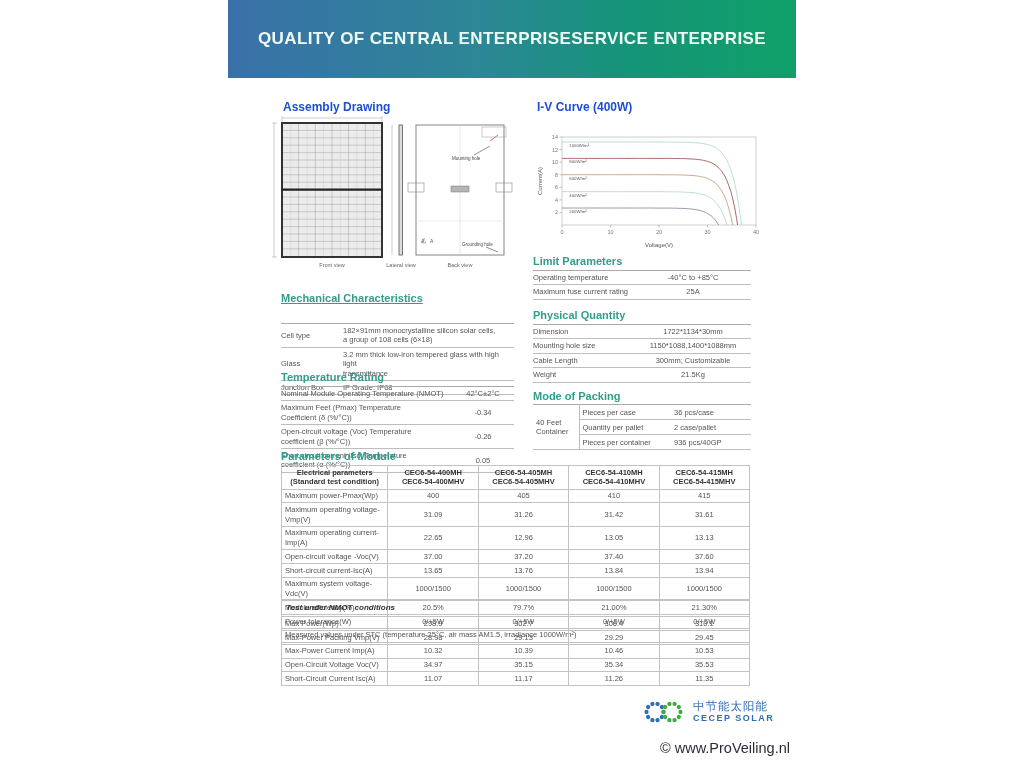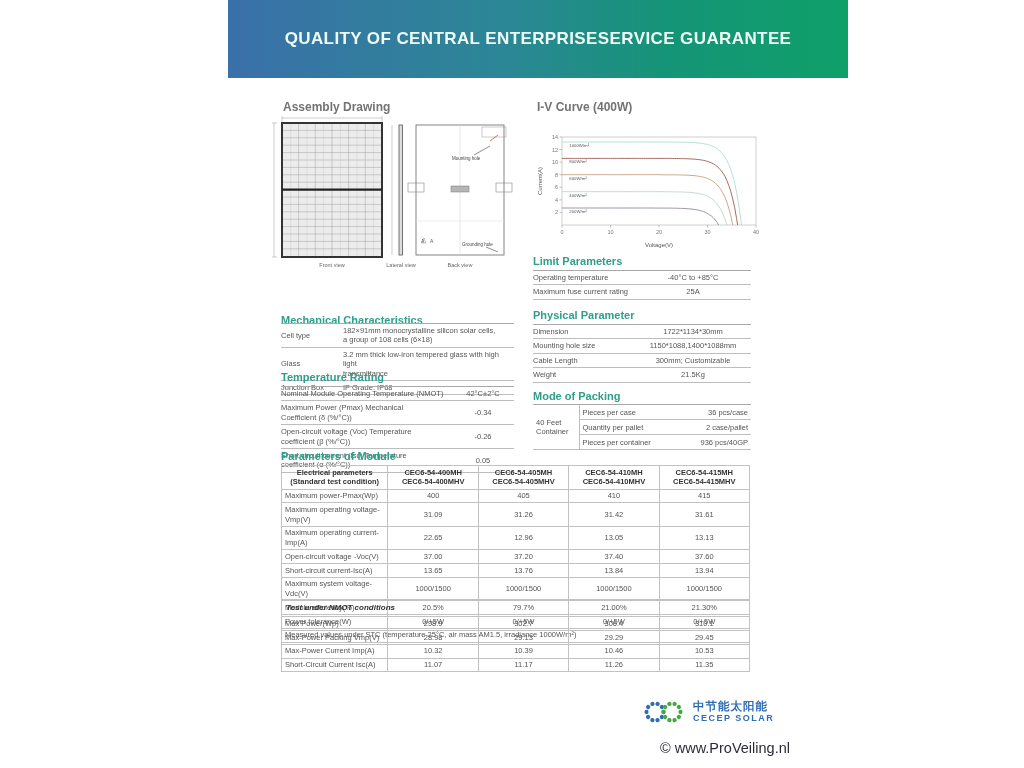--- a/index.html
+++ b/index.html
@@ -1,79 +1,79 @@
 <!DOCTYPE html>
 <html><head>
 <meta charset="utf-8">
 <style>
   * { margin:0; padding:0; box-sizing:border-box; }
   html,body { width:1024px; height:768px; background:#ffffff;
     font-family:"Liberation Sans", sans-serif; color:#444; overflow:hidden; }
   #page { position:relative; width:1024px; height:768px; background:#fff; }
 
   
-  .banner { position:absolute; left:228px; top:0; width:620px; height:78px;
+  .banner { position:absolute; left:228px; top:0; width:568px; height:78px;
     background:linear-gradient(90deg,#3a70a9 0%, #2b8795 45%, #159478 70%, #0fa069 100%);
     display:flex; align-items:center; justify-content:center; 
     color:#eefaf6; font-weight:bold; font-size:17px; letter-spacing:.4px; }
 
   
-  .big-title { position:absolute; font-size:12px; font-weight:bold; color:#737373; }
+  .big-title { position:absolute; font-size:12px; font-weight:bold; color:#1d4ed8; }
   .sec-title { position:absolute; font-size:11px; font-weight:600; color:#2f9e8b; }
 
   
   table { border-collapse:collapse; table-layout:fixed; }
   .kv { position:absolute; font-size:7.5px; color:#555; }
   .kv td { border-bottom:1px solid #bdbdbd; padding:2px 2px 2px 0; vertical-align:middle;
     white-space:pre-line; line-height:1.25; }
   .kv tr:first-child td { border-top:1px solid #a9a9a9; }
   .kv-mech { width:233px; } .kv-mech td:first-child { width:62px; }
   .kv-temp { width:233px; } .kv-temp td:first-child { width:173px; }
   .kv-temp td:last-child { text-align:center; }
   .kv-right { width:218px; } .kv-right td:first-child { width:104px; }
   .kv-right td:last-child { text-align:center; }
 
   
   .pack { position:absolute; width:218px; font-size:7.5px; color:#555; }
   .pack td { border-bottom:1px solid #bdbdbd; padding:2.5px 3px; vertical-align:middle; }
   .pack tr:first-child td { border-top:1px solid #a9a9a9; }
   .pack td.span { width:46px; border-right:1px solid #bdbdbd; white-space:pre-line; }
   .pack td.lab { width:92px; }
-  .pack td.val { text-align:right;margin-top:19px; }
+  .pack td.val { text-align:left;margin-top:19px; }
 
   
   .grid-tbl { position:absolute; width:469px; font-size:7.5px; color:#555;
     border:1px solid #be185d; }
   .grid-tbl th, .grid-tbl td { border:1px solid #c2c2c2; padding:1.5px 3px;
     text-align:center; white-space:pre-line; line-height:1.3; }
   .grid-tbl th { font-weight:bold; color:#333; }
   .grid-tbl td:first-child { text-align:left; }
   .grid-tbl .foot td { text-align:left; color:#555;margin-top:12px; }
   .grid-tbl .title-row th { text-align:left; font-size:8px; padding:3px 4px;font-style:italic; }
   col.c-lab { width:106px; } col.c-val { width:90px; }
 
   
   .abs { position:absolute; }
   svg text { font-family:"Liberation Sans", sans-serif; }
 
   
   .logo { position:absolute; left:641px; top:697px; display:flex; align-items:center; gap:6px; }
   .logo-txt { display:flex; flex-direction:column; line-height:1.15; }
-  .logo-cn { color:#2f6db5; font-weight:bold; font-size:11.5px; letter-spacing:1px; }
+  .logo-cn { color:#2f6db5; font-weight:normal; font-size:11.5px; letter-spacing:1px; }
   .logo-en { color:#2f6db5; font-weight:bold; font-size:9px; letter-spacing:1.5px; }
   .watermark { position:absolute; left:660px; top:740px; font-size:14.5px; color:#2c2c38; }
 </style>
 </head>
 <body>
 
 <div id="page">
 
   <div class="banner">
     <span>QUALITY OF CENTRAL ENTERPRISE</span>
-    <span>SERVICE GUARANTEE</span>
+    <span>SERVICE ENTERPRISE</span>
   </div>
 
   <div class="big-title" style="left:283px; top:100px;">Assembly Drawing</div>
   <svg class="abs" style="left:268px; top:115px;" width="250" height="160" viewBox="0 0 250 160">
 
     <line x1="14" y1="3" x2="114" y2="3" stroke="#999" stroke-width="0.5"></line>
     <line x1="14" y1="1" x2="14" y2="7" stroke="#999" stroke-width="0.5"></line>
     <line x1="114" y1="1" x2="114" y2="7" stroke="#999" stroke-width="0.5"></line>
     <line x1="6" y1="8" x2="6" y2="142" stroke="#999" stroke-width="0.5"></line>
     <line x1="4" y1="8" x2="9" y2="8" stroke="#999" stroke-width="0.5"></line>
@@ -177,21 +177,21 @@
       <path d="M27.0 30.4 L28.9 30.4 L30.9 30.4 L32.8 30.4 L34.8 30.4 L36.7 30.4 L38.6 30.4 L40.6 30.4 L42.5 30.4 L44.5 30.4 L46.4 30.4 L48.3 30.4 L50.3 30.4 L52.2 30.4 L54.2 30.4 L56.1 30.4 L58.0 30.4 L60.0 30.4 L61.9 30.4 L63.9 30.4 L65.8 30.4 L67.7 30.4 L69.7 30.4 L71.6 30.4 L73.6 30.4 L75.5 30.4 L77.4 30.4 L79.4 30.4 L81.3 30.4 L83.3 30.4 L85.2 30.4 L87.1 30.4 L89.1 30.4 L91.0 30.4 L93.0 30.4 L94.9 30.4 L96.8 30.4 L98.8 30.4 L100.7 30.4 L102.7 30.4 L104.6 30.4 L106.5 30.4 L108.5 30.4 L110.4 30.4 L112.4 30.4 L114.3 30.4 L116.2 30.4 L118.2 30.4 L120.1 30.4 L122.1 30.4 L124.0 30.4 L125.9 30.4 L127.9 30.4 L129.8 30.4 L131.8 30.4 L133.7 30.4 L135.6 30.4 L137.6 30.5 L139.5 30.5 L141.5 30.5 L143.4 30.5 L145.3 30.6 L147.3 30.6 L149.2 30.6 L151.2 30.7 L153.1 30.8 L155.0 30.9 L157.0 31.0 L158.9 31.1 L160.9 31.3 L162.8 31.5 L164.7 31.7 L166.7 32.0 L168.6 32.4 L170.6 32.8 L172.5 33.4 L174.4 34.0 L176.4 34.8 L178.3 35.8 L180.3 37.1 L182.2 38.5 L184.1 40.3 L186.1 42.5 L188.0 45.2 L190.0 48.5 L191.9 52.6 L193.8 57.5 L195.8 63.5 L197.7 70.8 L199.7 79.7 L201.6 90.7 L202.6 97.0" fill="none" stroke="#9c5a52" stroke-width="0.9"></path>
       <text x="34.275" y="35.371428571428574" font-size="4.3" fill="#555">800W/m²</text>
       <path d="M27.0 46.7 L28.9 46.7 L30.9 46.7 L32.8 46.7 L34.8 46.7 L36.7 46.7 L38.6 46.7 L40.6 46.7 L42.5 46.7 L44.5 46.7 L46.4 46.7 L48.3 46.7 L50.3 46.7 L52.2 46.7 L54.2 46.7 L56.1 46.7 L58.0 46.7 L60.0 46.7 L61.9 46.7 L63.9 46.7 L65.8 46.7 L67.7 46.7 L69.7 46.7 L71.6 46.7 L73.6 46.7 L75.5 46.7 L77.4 46.7 L79.4 46.7 L81.3 46.7 L83.3 46.7 L85.2 46.7 L87.1 46.7 L89.1 46.7 L91.0 46.7 L93.0 46.7 L94.9 46.7 L96.8 46.7 L98.8 46.7 L100.7 46.7 L102.7 46.7 L104.6 46.7 L106.5 46.7 L108.5 46.7 L110.4 46.7 L112.4 46.7 L114.3 46.7 L116.2 46.7 L118.2 46.7 L120.1 46.7 L122.1 46.7 L124.0 46.7 L125.9 46.7 L127.9 46.8 L129.8 46.8 L131.8 46.8 L133.7 46.8 L135.6 46.8 L137.6 46.8 L139.5 46.8 L141.5 46.9 L143.4 46.9 L145.3 46.9 L147.3 47.0 L149.2 47.1 L151.2 47.1 L153.1 47.2 L155.0 47.3 L157.0 47.5 L158.9 47.6 L160.9 47.8 L162.8 48.1 L164.7 48.4 L166.7 48.8 L168.6 49.2 L170.6 49.8 L172.5 50.4 L174.4 51.3 L176.4 52.3 L178.3 53.5 L180.3 55.0 L182.2 56.9 L184.1 59.1 L186.1 61.9 L188.0 65.2 L190.0 69.3 L191.9 74.3 L193.8 80.4 L195.8 87.9 L197.7 97.0 L197.7 97.0" fill="none" stroke="#c79e80" stroke-width="0.9"></path>
       <text x="34.275" y="51.714285714285715" font-size="4.3" fill="#555">600W/m²</text>
       <path d="M27.0 63.7 L28.9 63.7 L30.9 63.7 L32.8 63.7 L34.8 63.7 L36.7 63.7 L38.6 63.7 L40.6 63.7 L42.5 63.7 L44.5 63.7 L46.4 63.7 L48.3 63.7 L50.3 63.7 L52.2 63.7 L54.2 63.7 L56.1 63.7 L58.0 63.7 L60.0 63.7 L61.9 63.7 L63.9 63.7 L65.8 63.7 L67.7 63.7 L69.7 63.7 L71.6 63.7 L73.6 63.7 L75.5 63.7 L77.4 63.7 L79.4 63.7 L81.3 63.7 L83.3 63.7 L85.2 63.7 L87.1 63.7 L89.1 63.7 L91.0 63.7 L93.0 63.7 L94.9 63.7 L96.8 63.7 L98.8 63.7 L100.7 63.7 L102.7 63.7 L104.6 63.7 L106.5 63.7 L108.5 63.7 L110.4 63.7 L112.4 63.7 L114.3 63.7 L116.2 63.7 L118.2 63.7 L120.1 63.7 L122.1 63.7 L124.0 63.7 L125.9 63.7 L127.9 63.7 L129.8 63.7 L131.8 63.8 L133.7 63.8 L135.6 63.8 L137.6 63.8 L139.5 63.8 L141.5 63.9 L143.4 63.9 L145.3 64.0 L147.3 64.0 L149.2 64.1 L151.2 64.2 L153.1 64.3 L155.0 64.4 L157.0 64.6 L158.9 64.8 L160.9 65.0 L162.8 65.3 L164.7 65.7 L166.7 66.2 L168.6 66.7 L170.6 67.4 L172.5 68.2 L174.4 69.2 L176.4 70.4 L178.3 71.9 L180.3 73.7 L182.2 75.9 L184.1 78.7 L186.1 82.0 L188.0 86.0 L190.0 91.0 L191.9 97.0 L191.9 97.0" fill="none" stroke="#b9d8c3" stroke-width="0.9"></path>
       <text x="34.275" y="68.68571428571428" font-size="4.3" fill="#555">400W/m²</text>
       <path d="M27.0 80.0 L28.9 80.0 L30.9 80.0 L32.8 80.0 L34.8 80.0 L36.7 80.0 L38.6 80.0 L40.6 80.0 L42.5 80.0 L44.5 80.0 L46.4 80.0 L48.3 80.0 L50.3 80.0 L52.2 80.0 L54.2 80.0 L56.1 80.0 L58.0 80.0 L60.0 80.0 L61.9 80.0 L63.9 80.0 L65.8 80.0 L67.7 80.0 L69.7 80.0 L71.6 80.0 L73.6 80.0 L75.5 80.0 L77.4 80.0 L79.4 80.0 L81.3 80.0 L83.3 80.0 L85.2 80.0 L87.1 80.0 L89.1 80.0 L91.0 80.0 L93.0 80.0 L94.9 80.0 L96.8 80.0 L98.8 80.0 L100.7 80.0 L102.7 80.0 L104.6 80.0 L106.5 80.0 L108.5 80.0 L110.4 80.0 L112.4 80.0 L114.3 80.0 L116.2 80.0 L118.2 80.0 L120.1 80.1 L122.1 80.1 L124.0 80.1 L125.9 80.1 L127.9 80.1 L129.8 80.1 L131.8 80.1 L133.7 80.1 L135.6 80.1 L137.6 80.2 L139.5 80.2 L141.5 80.2 L143.4 80.3 L145.3 80.4 L147.3 80.4 L149.2 80.5 L151.2 80.6 L153.1 80.8 L155.0 80.9 L157.0 81.1 L158.9 81.4 L160.9 81.6 L162.8 82.0 L164.7 82.4 L166.7 83.0 L168.6 83.6 L170.6 84.4 L172.5 85.4 L174.4 86.6 L176.4 88.0 L178.3 89.8 L180.3 92.0 L182.2 94.6 L183.7 97.0" fill="none" stroke="#93899c" stroke-width="0.9"></path>
       <text x="34.275" y="85.02857142857142" font-size="4.3" fill="#555">200W/m²</text>
     </svg>
 
-  <div class="sec-title" style="left:281px; top:314px;">Mechanical Characteristics</div>
+  <div class="sec-title" style="left:281px; top:292px;text-decoration:underline;">Mechanical Characteristics</div>
   <table class="kv kv-mech" style="left:281px; top:323px;">
     <tbody>
         <tr>
           <td>Cell type</td>
           <td>182×91mm monocrystalline silicon solar cells,
 a group of 108 cells (6×18)</td>
         </tr>
         <tr>
           <td>Glass</td>
           <td>3.2 mm thick low-iron tempered glass with high light
@@ -205,21 +205,21 @@
   </table>
 
   <div class="sec-title" style="left:281px; top:371px;">Temperature Rating</div>
   <table class="kv kv-temp" style="left:281px; top:386px;">
     <tbody>
         <tr>
           <td>Nominal Module Operating Temperature (NMOT)</td>
           <td>42°C±2°C</td>
         </tr>
         <tr>
-          <td>Maximum Power (Pmax) Mechanical
+          <td>Maximum Feet (Pmax) Temperature
 Coefficient (δ (%/°C))</td>
           <td>-0.34</td>
         </tr>
         <tr>
           <td>Open-circuit voltage (Voc) Temperature
 coefficient (β (%/°C))</td>
           <td>-0.26</td>
         </tr>
         <tr>
           <td>Short circuit current (Isc) Temperature
@@ -236,21 +236,21 @@
           <td>Operating temperature</td>
           <td>-40°C to +85°C</td>
         </tr>
         <tr>
           <td>Maximum fuse current rating</td>
           <td>25A</td>
         </tr>
       </tbody>
   </table>
 
-  <div class="sec-title" style="left:533px; top:309px;">Physical Parameter</div>
+  <div class="sec-title" style="left:533px; top:309px;">Physical Quantity</div>
   <table class="kv kv-right" style="left:533px; top:324px;">
     <tbody>
         <tr>
           <td>Dimension</td>
           <td>1722*1134*30mm</td>
         </tr>
         <tr>
           <td>Mounting hole size</td>
           <td>1150*1088,1400*1088mm</td>
         </tr>
@@ -402,20 +402,27 @@
           <td>29.45</td>
         </tr>
         <tr>
           <td>Max-Power Current Imp(A)</td>
           <td>10.32</td>
           <td>10.39</td>
           <td>10.46</td>
           <td>10.53</td>
         </tr>
         <tr>
+          <td>Open-Circuit Voltage Voc(V)</td>
+          <td>34.97</td>
+          <td>35.15</td>
+          <td>35.34</td>
+          <td>35.53</td>
+        </tr>
+        <tr>
           <td>Short-Circuit Current Isc(A)</td>
           <td>11.07</td>
           <td>11.17</td>
           <td>11.26</td>
           <td>11.35</td>
         </tr>
       </tbody>
   </table>
 
   <div class="logo">

